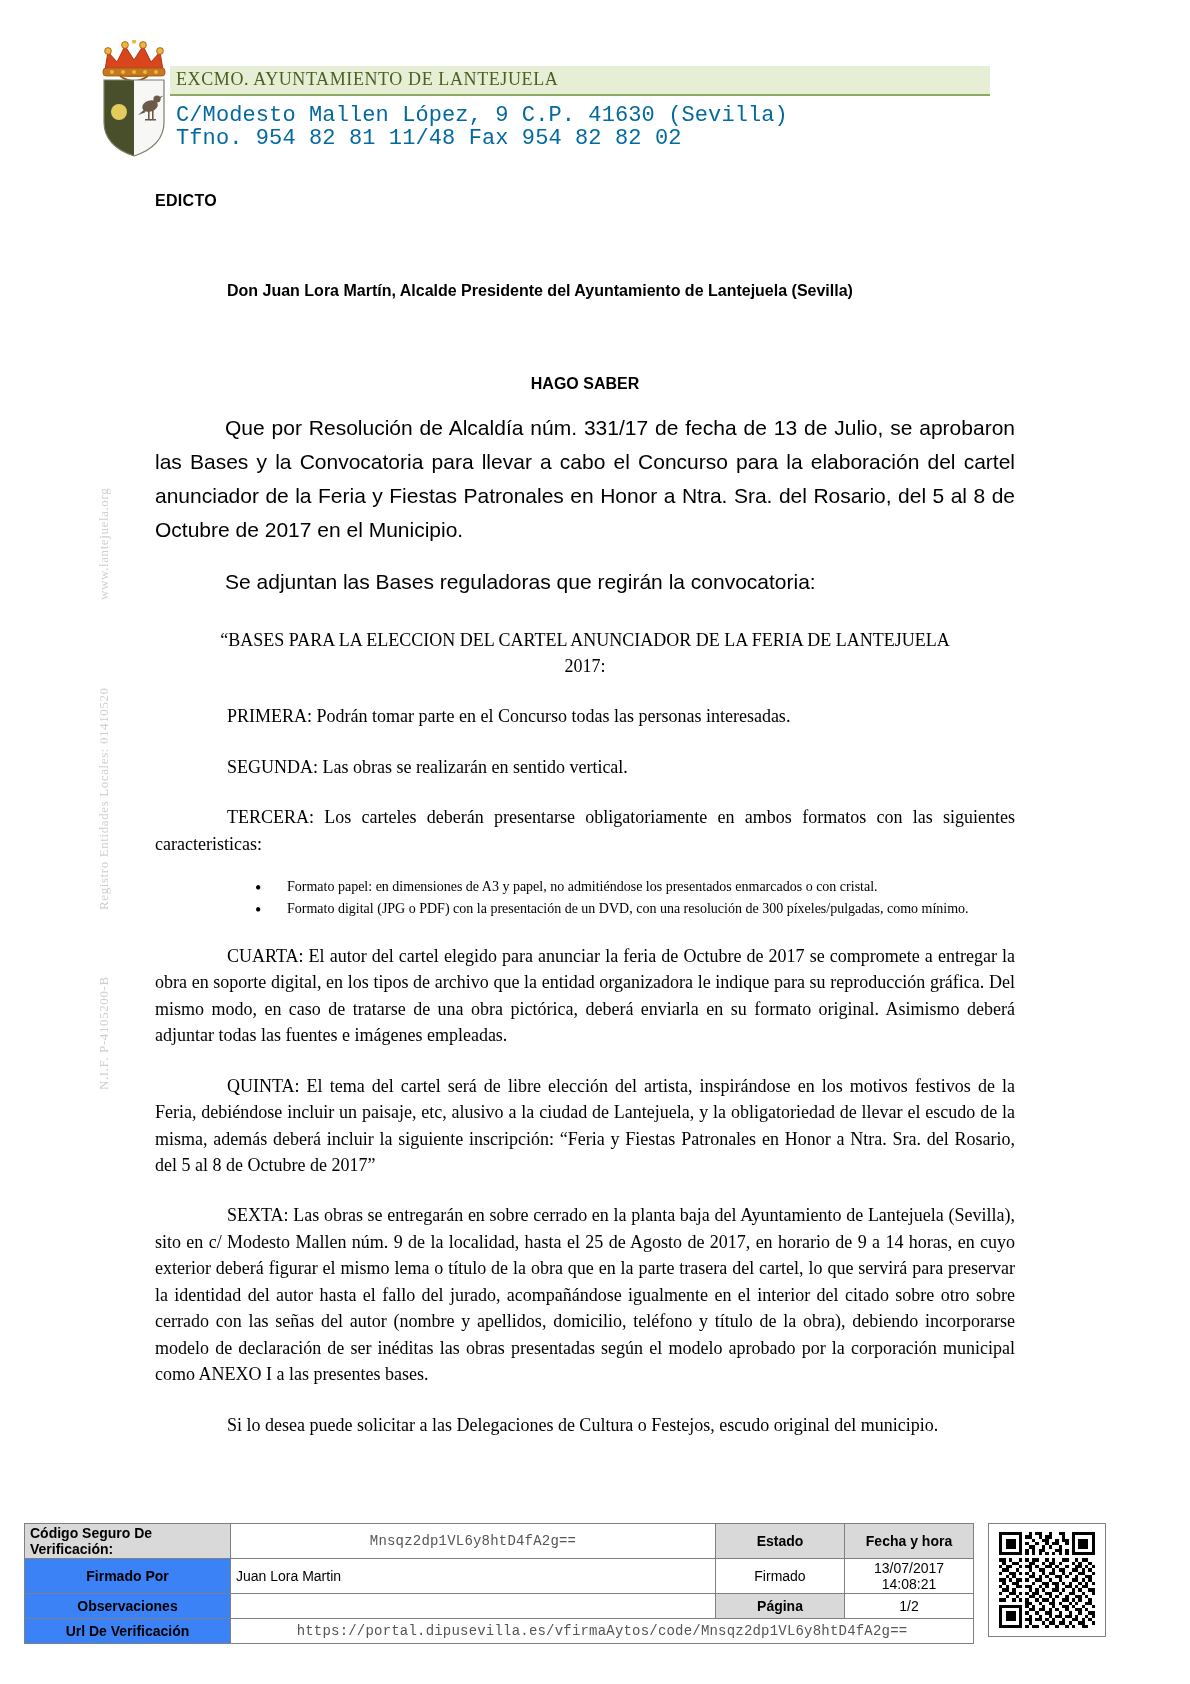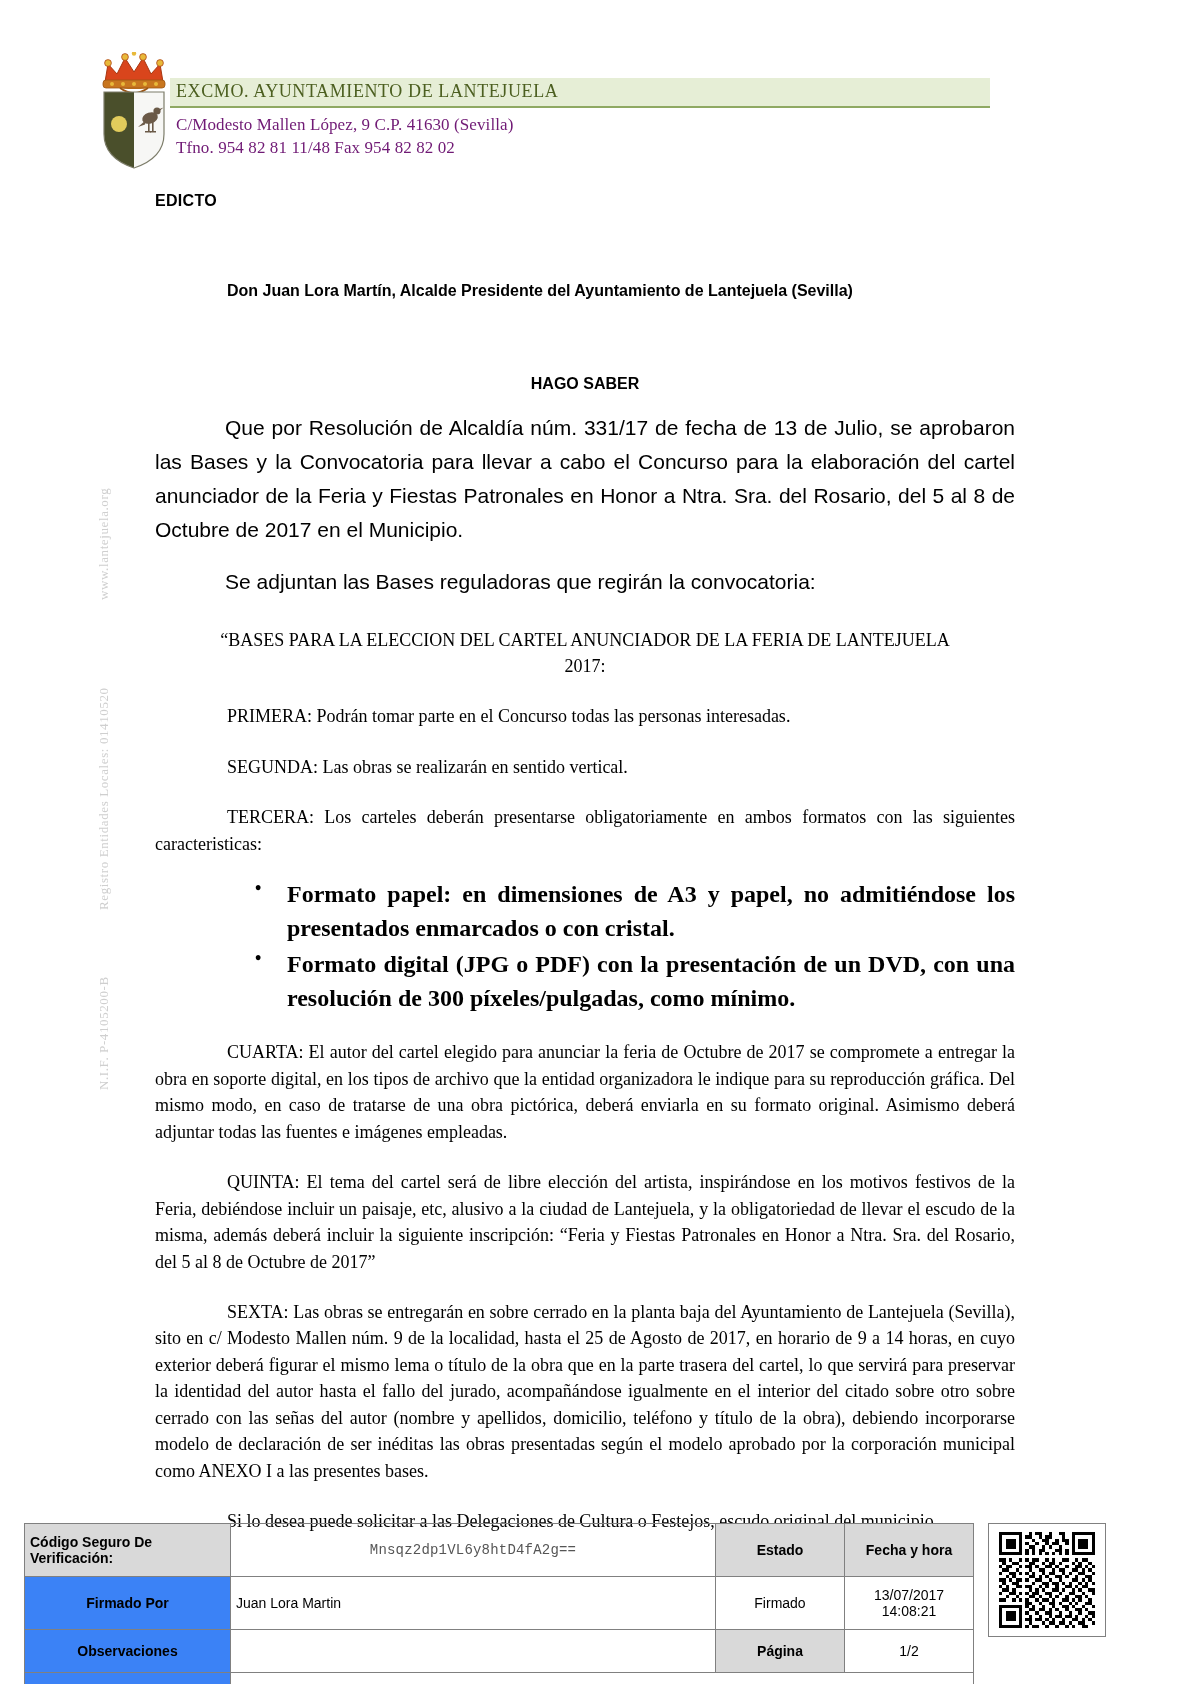--- a/index.html
+++ b/index.html
@@ -16,21 +16,21 @@
     width: 1190px;
     height: 1684px;
     background: #ffffff;
     overflow: hidden;
   }
 
   
   .header {
     position: absolute;
     left: 0;
-    top: 12px;
+    top: 0;
     width: 1050px;
     height: 175px;
     padding-left: 19px;
   }
   .crest {
     position: absolute;
     left: 90px;
     top: 40px;
     width: 88px;
     height: 118px;
@@ -51,23 +51,23 @@
     font-family: "Liberation Serif", serif;
     font-size: 18px;
     font-weight: normal;
     letter-spacing: 0.6px;
     color: #4c5f20;
     white-space: nowrap;
   }
   .header-addr1, .header-addr2 {
     position: absolute;
     left: 176px;
-    font-family: Liberation Serif, serif;
-    font-size: 17px;
-    color: #701a75;
+    font-family: Liberation Mono, monospace;
+    font-size: 22px;
+    color: #0369a1;
     white-space: nowrap;
     letter-spacing: 0.1px;
   }
   .header-addr1 { top: 103px; }
   .header-addr2 { top: 126px; }
 
   
   .vert {
     position: absolute;
     left: 0;
@@ -137,26 +137,25 @@
     font-family: "Liberation Serif", serif;
     font-size: 18px;
     line-height: 1.47;
     text-align: justify;
     text-indent: 72px;
     margin: 24px 0 0 0;
   }
 
   ul.bullets {
     font-family: "Liberation Serif", serif;
-    font-size: 24px;
+    font-size: 14px;
     line-height: 1.42;
     margin: 20px 0 0 0;
     padding-left: 132px;
     list-style: none;
-    font-weight: bold;
   }
   ul.bullets li {
     position: relative;
     text-align: justify;
     margin-bottom: 2px;
   }
   ul.bullets li::before {
     content: "\2022";
     position: absolute;
     left: -32px;
@@ -175,21 +174,21 @@
   }
   table.vtable {
     border-collapse: collapse;
     width: 950px;
     table-layout: fixed;
     font-family: "Liberation Sans", sans-serif;
   }
   table.vtable td {
     border: 1px solid #808080;
     height: 22px;
-    padding: 10px 5px;
+    padding: 1px 5px;
     font-size: 14px;
     vertical-align: middle;
   }
   td.lbl {
     background: #3b82f6;
     font-weight: bold;
     text-align: center;
     width: 195px;
     margin-left: 32px;
   }

